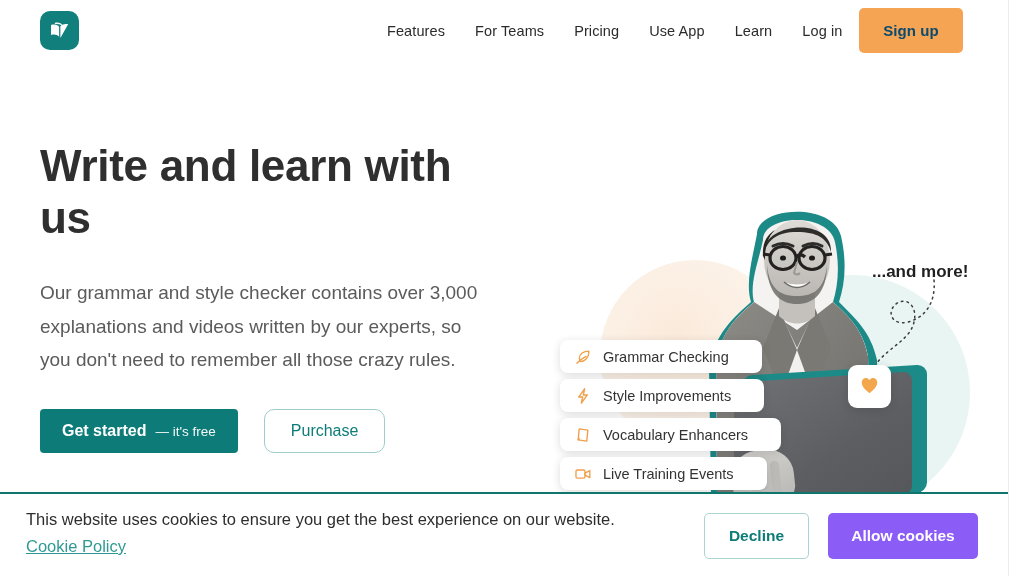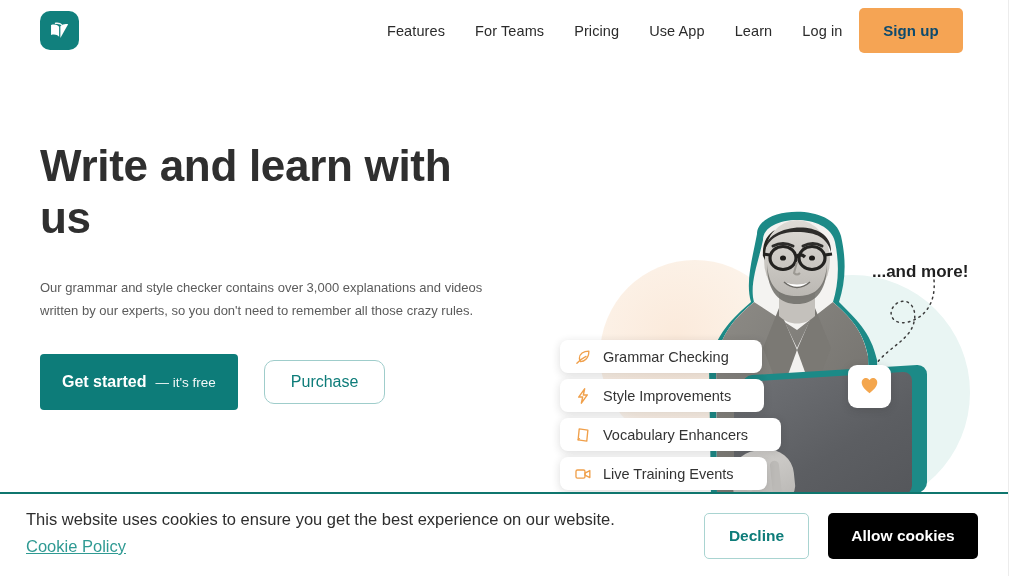--- a/index.html
+++ b/index.html
@@ -49,26 +49,26 @@
 
   
   .hero-left { position:absolute; left:40px; top:140px; width:470px; }
   .hero-title {
     font-size:44px; line-height:1.18; font-weight:700;
     color:#2f2f2f; letter-spacing:-0.3px;
     max-width:430px;
   }
   .hero-sub {
     margin-top:32px;
-    font-size:13px; line-height:1.78; color:#5b5b5b;
+    font-size:19px; line-height:1.78; color:#5b5b5b;
     max-width:445px;
   }
   .hero-btns { margin-top:32px; display:flex; align-items:center; gap:26px; }
   .btn-primary {
-    height:56px; padding:4px 22px; border-radius:4px;
+    height:44px; padding:4px 22px; border-radius:4px;
     background:#0d7c79; color:#fff; border:none;
     display:flex; align-items:center; gap:9px; cursor:pointer;
     font-family:"Liberation Sans", sans-serif;
   }
   .btn-primary .lbl { font-size:16px; font-weight:700; }
   .btn-primary .sublbl { font-size:13.5px; font-weight:400; opacity:.95; }
   .btn-outline {
     height:44px; padding:0 26px; border-radius:10px;
     background:#fff; color:#0d7c79; border:1px solid #9fcdcb;
     font-size:16px; display:flex; align-items:center; justify-content:center;
@@ -158,21 +158,21 @@
   }
   .cookie-actions { position:absolute; right:30px; top:19px; display:flex; gap:19px; align-items:center; }
   .btn-decline {
     width:105px; height:46px; border-radius:5px;
     background:#fff; color:#0d7c79; border:1px solid #a9d4d1;
     font-size:15.5px; font-weight:700; cursor:pointer;
     font-family:"Liberation Sans", sans-serif;
   }
   .btn-allow {
     width:150px; height:46px; border-radius:5px;
-    background:#000000; color:#fff; border:none;
+    background:#8b5cf6; color:#fff; border:none;
     font-size:15.5px; font-weight:700; cursor:pointer;
     font-family:"Liberation Sans", sans-serif;
   }
 </style>
 </head>
 <body>
 
 <div class="page">
 
   <div class="header">

